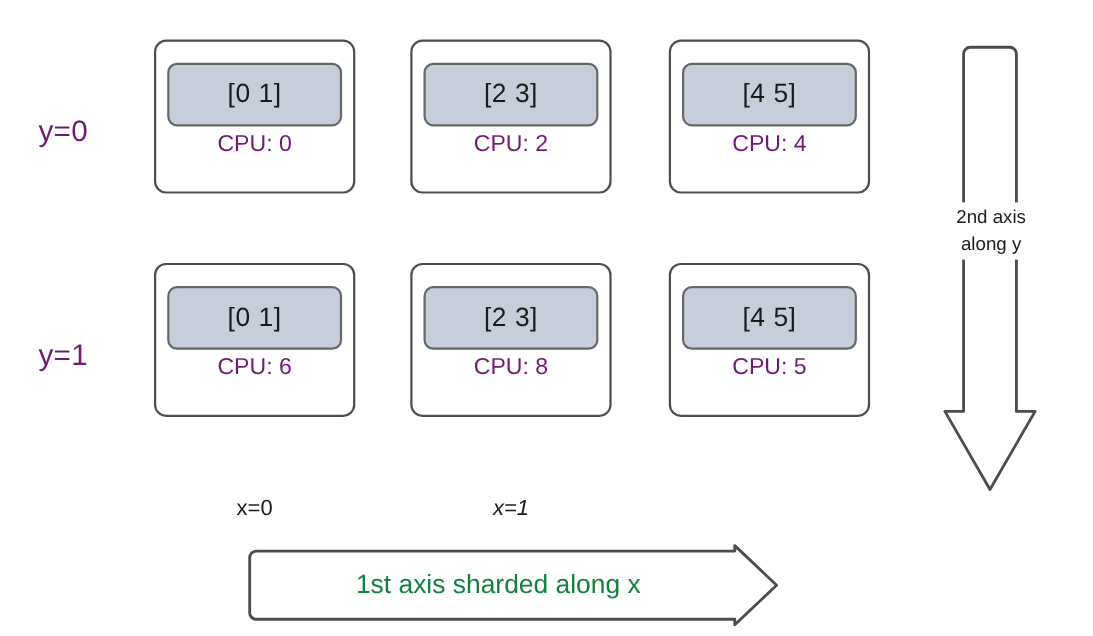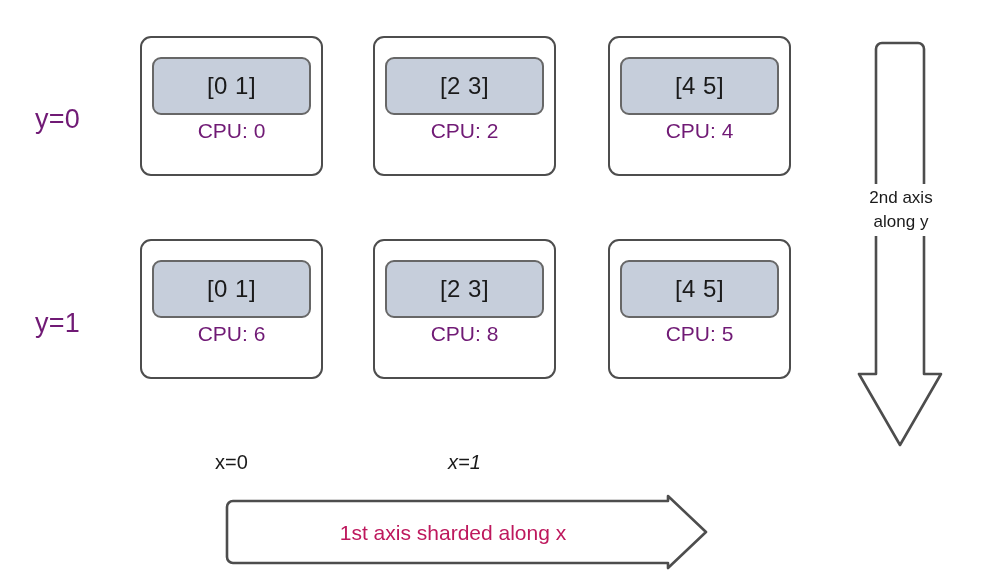--- a/index.html
+++ b/index.html
@@ -122,23 +122,23 @@
   }
   .h-arrow-caption {
     position: absolute;
     left: 233px;
     top: 505px;
     width: 440px;
     height: 54px;
     display: flex;
     align-items: center;
     justify-content: center;
-    font-size: 21px;
-    line-height: 1;
-    color: #be185d;
+    font-size: 24px;
+    line-height: 1;
+    color: #15803d;
     white-space: nowrap;
   }
 </style>
 </head>
 <body>
 
 <div id="stage">
 
   <div class="row-label" style="left:35px; top:106px;">y=0</div>
   <div class="row-label" style="left:35px; top:310px;text-align:right;">y=1</div>

